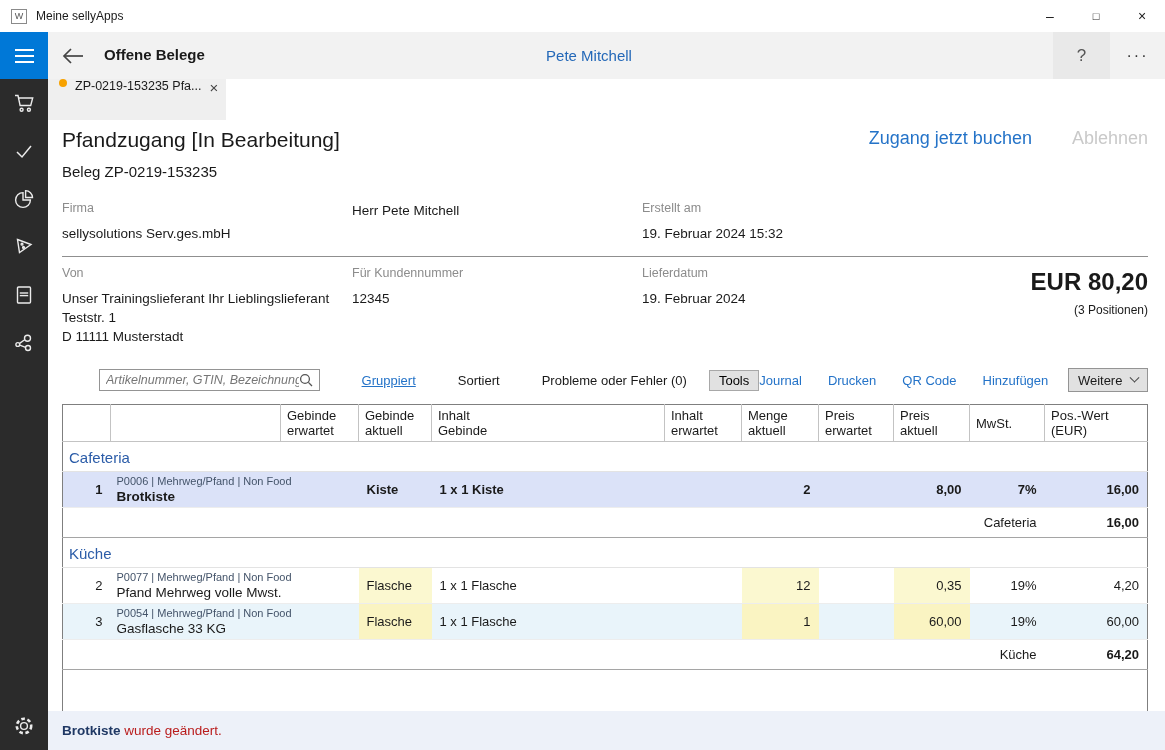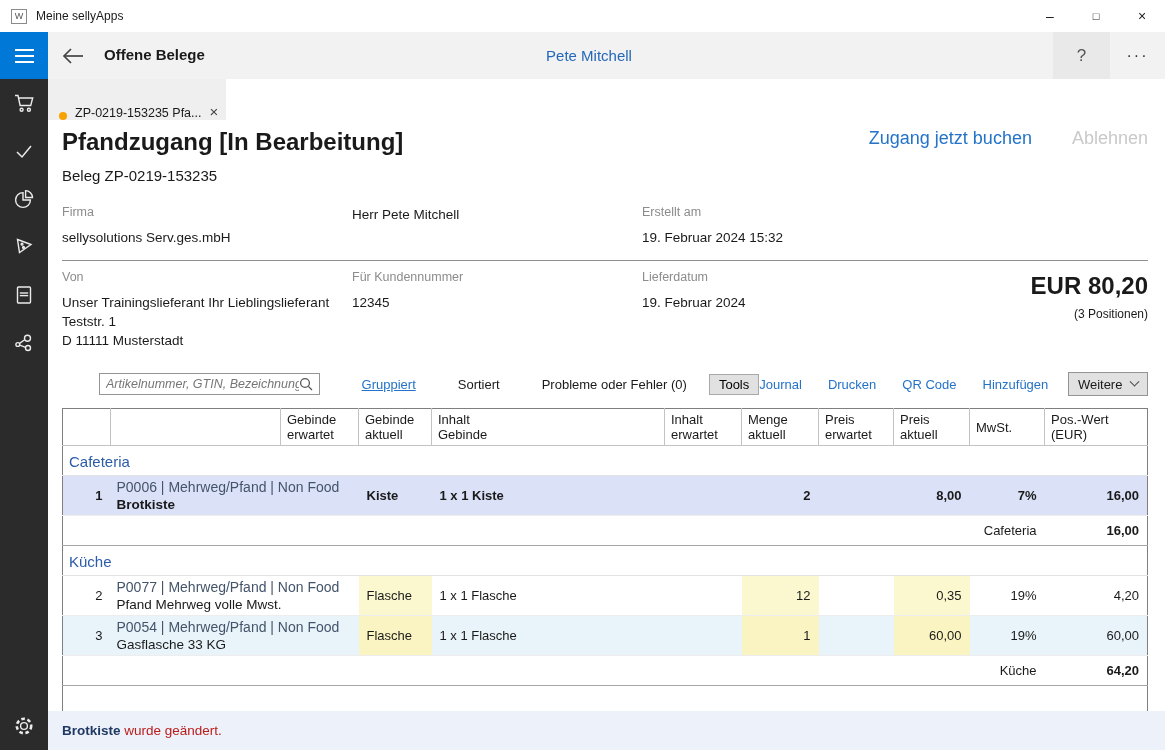--- a/index.html
+++ b/index.html
@@ -32,32 +32,32 @@
   .more-btn { position:absolute; right:0; top:0; width:55px; height:47px;
               display:flex; align-items:center; justify-content:center; font-size:16px; letter-spacing:2px; color:#333; cursor:pointer; }
 
   
   .sidebar { position:absolute; top:79px; left:0; bottom:0; width:48px; background:#2b2b2b; }
   .side-item { width:48px; height:48px; display:flex; align-items:center; justify-content:center; cursor:pointer; }
   .side-gear { position:absolute; bottom:0; left:0; }
 
   
   .tabstrip { position:absolute; top:79px; left:48px; right:0; height:41px; background:#fff; }
-  .tab { width:178px; height:41px; background:#efefef; display:flex; align-items:flex-end;
+  .tab { width:178px; height:41px; background:#efefef; display:flex; align-items:flex-start;
          padding:0 11px; gap:8px; cursor:pointer; }
   .tab-dot { width:8px; height:8px; border-radius:50%; background:#f7a200; flex:none; }
   .tab-label { font-size:12.5px; white-space:nowrap; }
   .tab-close { margin-left:auto; font-size:15px; color:#444; cursor:pointer; }
 
   
   .content { position:absolute; top:120px; left:48px; right:0; bottom:39px; background:#fff;
              padding:8px 17px 0 14px; }
 
   .doc-head { display:flex; align-items:flex-start; }
-  .doc-title { font-size:24px; font-weight:bold; }
+  .doc-title { font-size:21px; font-weight:normal; }
   .doc-beleg { font-size:15px; margin-top:11px; }
   .doc-actions { margin-left:auto; margin-top:0; display:flex; gap:40px; font-size:18px; }
   .action-primary { color:#2473c8; cursor:pointer; }
   .action-secondary { color:#c9c9c9; cursor:pointer; }
 
   .form-row1 { display:grid; grid-template-columns:290px 290px 1fr; margin-top:21px;
                padding-bottom:13px; border-bottom:1px solid #8f8f8f; }
   .form-row2 { display:grid; grid-template-columns:290px 290px 290px 1fr; padding-top:9px; }
   .f-label { font-size:12.5px; color:#8c8c8c; margin-bottom:9px; }
   .f-value { font-size:13.5px; line-height:19px; }
@@ -90,21 +90,21 @@
   table.pos { width:100%; margin-top:12px; border-collapse:collapse; table-layout:fixed;
               border:1px solid #7f7f7f; font-size:13px; }
   table.pos th { font-weight:normal; text-align:left; vertical-align:middle; height:37px;
                  padding:3px 6px; border-right:1px solid #c3c3c3; border-bottom:1px solid #c3c3c3;
                  line-height:15px; }
   table.pos th:last-child { border-right:none; }
   .force-wrap { display:block; max-width:58px; }
   tr.grp td { color:#2b5ca8; font-size:15px; padding:7px 6px 5px; border-bottom:1px solid #e3e3e3; }
   tr.item td { height:36px; padding:3px 8px; border-bottom:1px solid #ededed; }
   tr.item td.c-article { padding:3px 6px; overflow:visible; }
-  .meta { font-size:14px; color:#44546a; white-space:nowrap; }
+  .meta { font-size:11px; color:#44546a; white-space:nowrap; }
   .iname { font-size:13.5px; white-space:nowrap; margin-top:2px; }
   tr.sel td { background:#dbe2f8; }
   tr.sel .iname, tr.sel td { font-weight:bold; }
   tr.sel .meta { font-weight:normal; }
   td.khaki { background:#d9d5b2; }
   td.yellow { background:#fbf8d0; }
   tr.alt td { background:#e9f4fa; }
   tr.alt td.yellow { background:#faf4c2; }
   td.num { text-align:right; }
   tr.subtotal td { height:30px; padding:3px 8px; border-bottom:1px solid #a5a5a5; }

